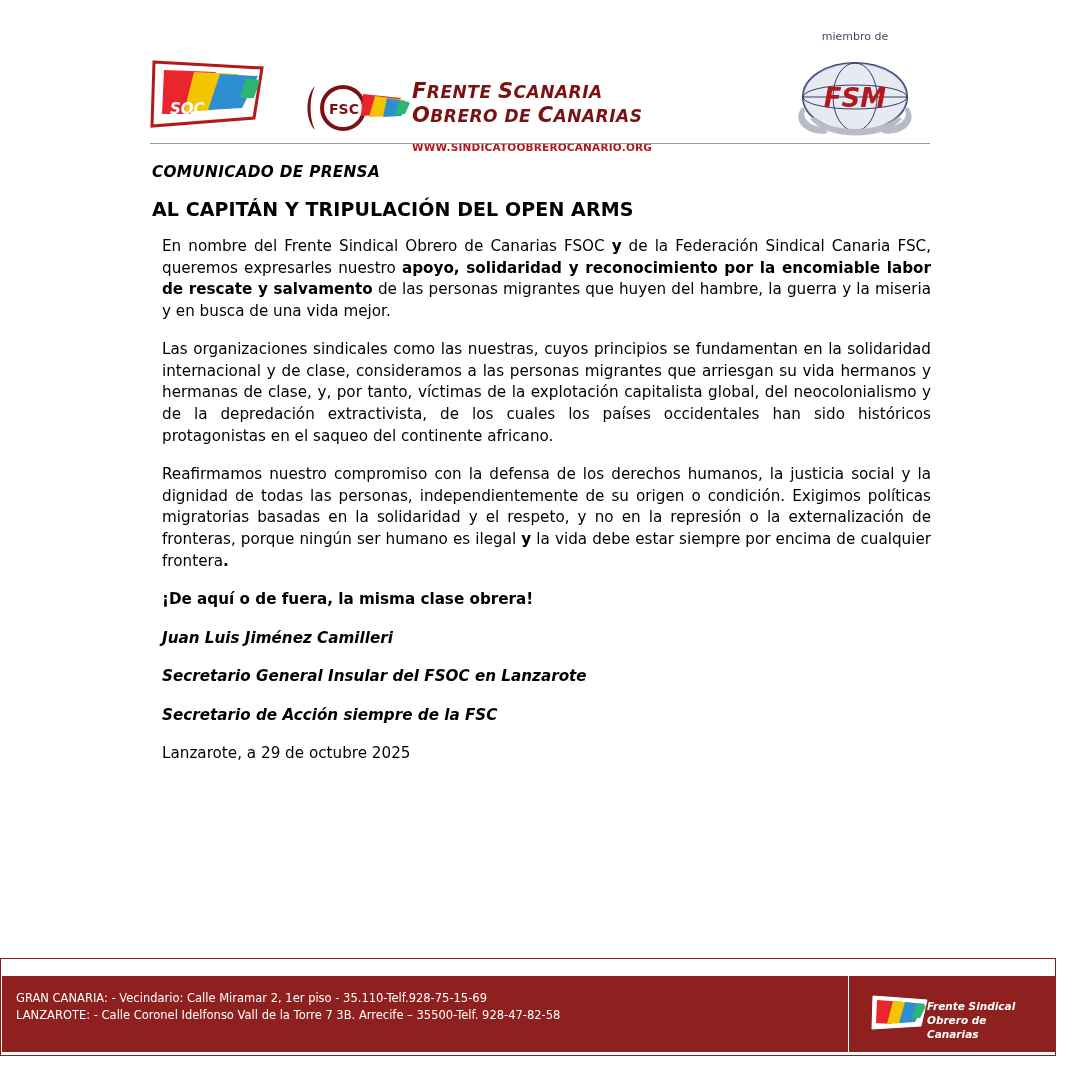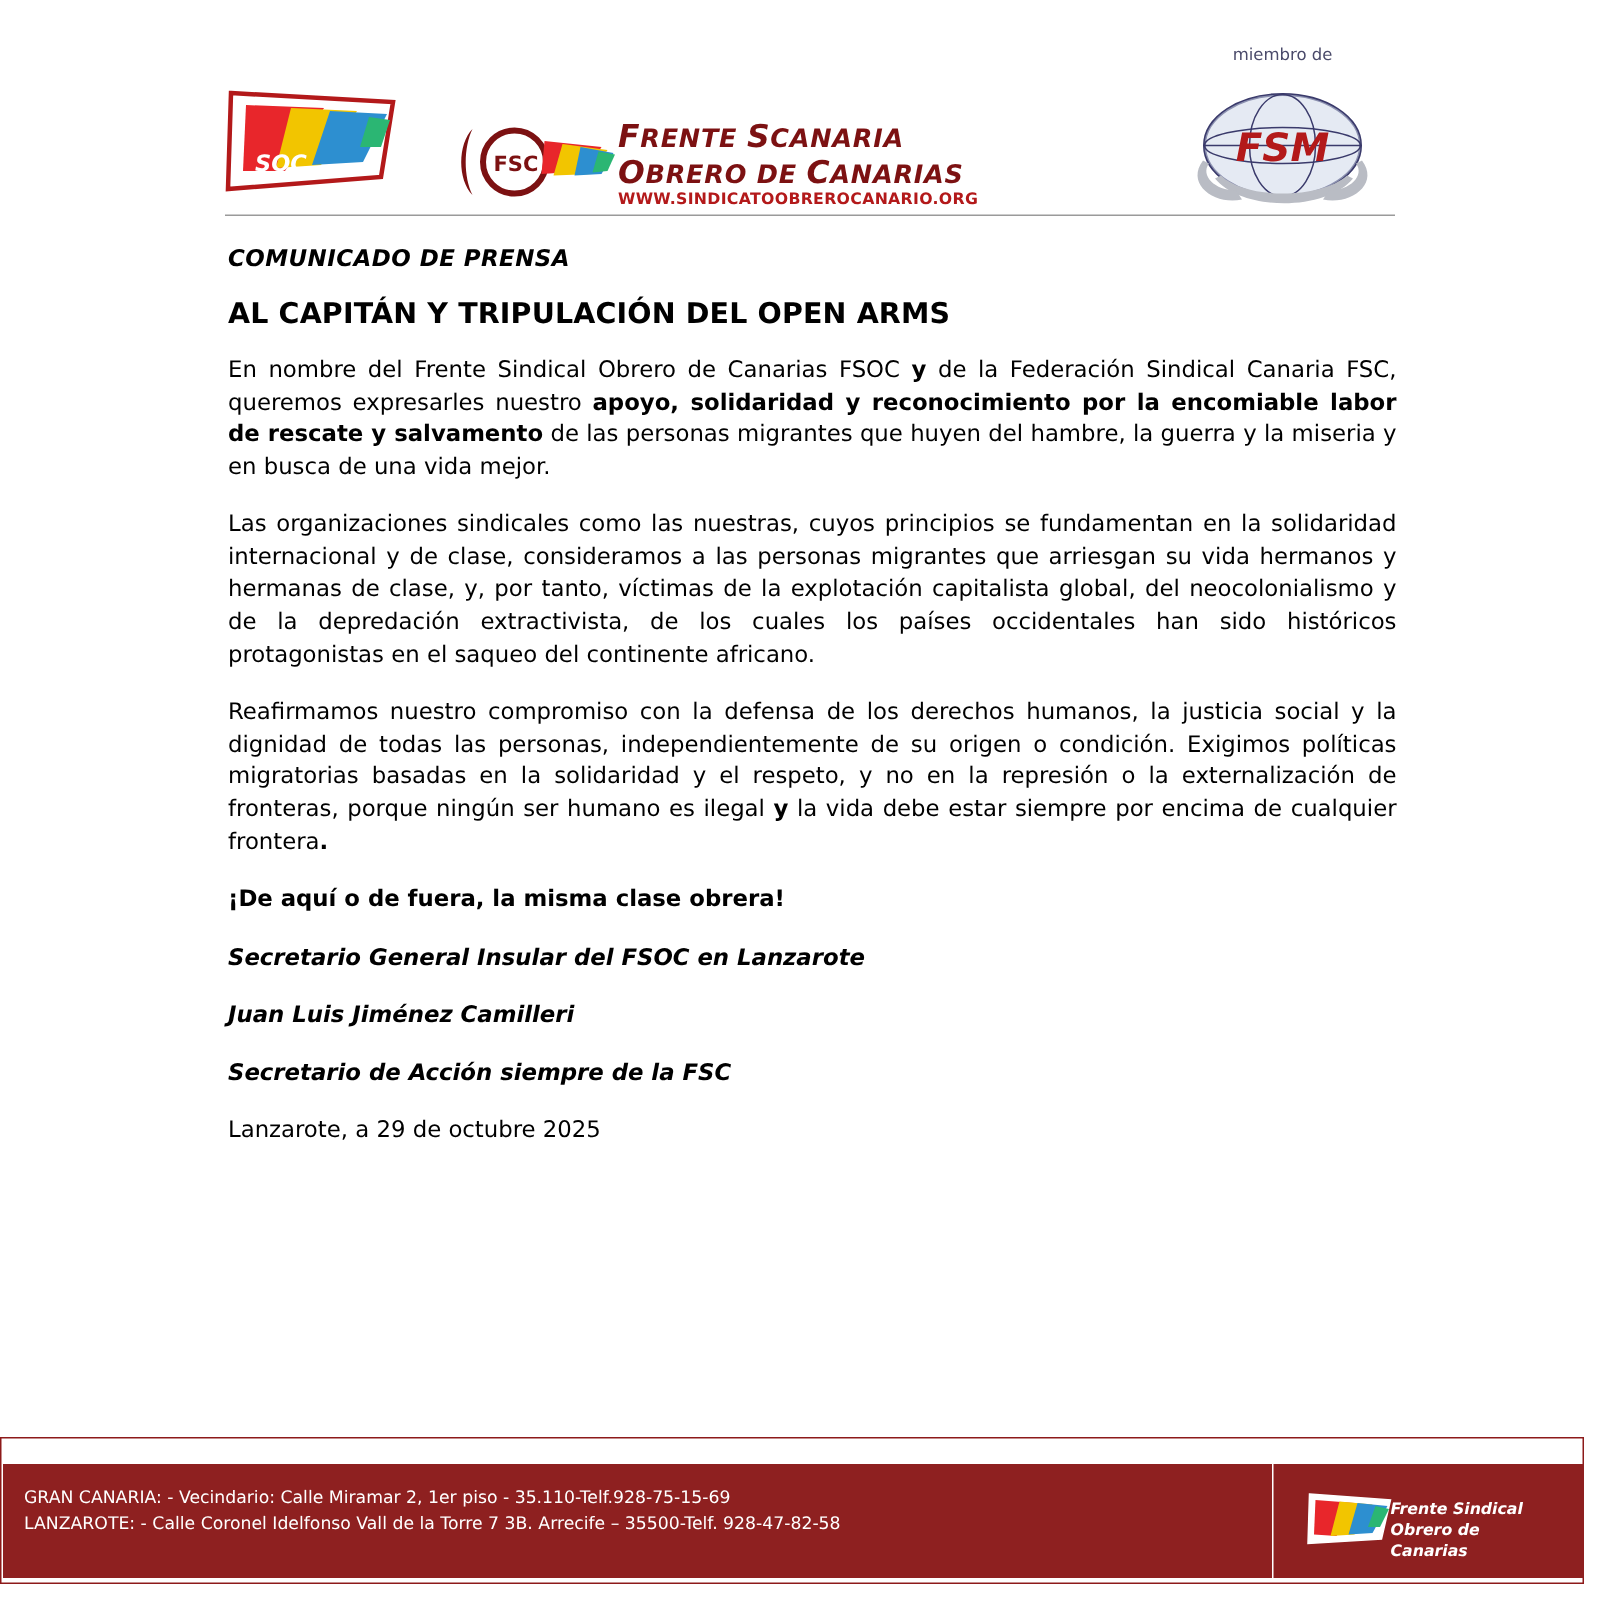--- a/index.html
+++ b/index.html
@@ -57,21 +57,21 @@
     font-family: "DejaVu Sans", sans-serif;
     font-weight: bold;
     font-style: italic;
     color: #7c1112;
     letter-spacing: 0.5px;
     line-height: 1.12;
   }
   .fsc-line .big { font-size: 21px; }
   .fsc-line .small { font-size: 17px; }
   .fsc-url {
-    margin-top: 0;
+    margin-top: 14px;
     font-size: 10.5px;
     font-weight: bold;
     color: #b3191a;
     letter-spacing: 0.2px;
   }
 
   .logo-fsm {
     position: absolute;
     left: 630px;
     top: 0px;
@@ -96,21 +96,21 @@
   }
 
   
   .content {
     position: absolute;
     left: 152px;
     top: 163px;
     width: 779px;
   }
   .content p {
-    margin: 0 0 17px 0;
+    margin: 0 0 17px 10px;
     font-size: 15.2px;
     line-height: 1.42;
     text-align: justify;
   }
   .t-bold { font-weight: bold; }
 
   h1.section-title {
     margin: 0 0 17px 0;
     font-size: 15.3px;
     font-weight: bold;
@@ -265,22 +265,22 @@
     </p>
 
     <p>Las organizaciones sindicales como las nuestras, cuyos principios se fundamentan en la solidaridad internacional y de clase, consideramos a las personas migrantes que arriesgan su vida hermanos y hermanas de clase, y, por tanto, víctimas de la explotación capitalista global, del neocolonialismo y de la depredación extractivista, de los cuales los países occidentales han sido históricos protagonistas en el saqueo del continente africano.</p>
 
     <p>
       <span>Reafirmamos nuestro compromiso con la defensa de los derechos humanos, la justicia social y la dignidad de todas las personas, independientemente de su origen o condición. Exigimos políticas migratorias basadas en la solidaridad y el respeto, y no en la represión o la externalización de fronteras, porque ningún ser humano es ilegal </span><span class="t-bold">y</span><span> la vida debe estar siempre por encima de cualquier frontera</span><span class="t-bold">.</span>
     </p>
 
     <p class="slogan">¡De aquí o de fuera, la misma clase obrera!</p>
 
+    <p class="sig">Juan Luis Jiménez Camilleri</p>
     <p class="sig">Secretario General Insular del FSOC en Lanzarote</p>
-    <p class="sig">Juan Luis Jiménez Camilleri</p>
     <p class="sig">Secretario de Acción siempre de la FSC</p>
 
     <p class="place-date">Lanzarote, a 29 de octubre 2025</p>
   </div>
 
   <div class="footer-frame">
     <div class="footer-bar">
       <div class="footer-left">
         <div>GRAN CANARIA: - Vecindario: Calle Miramar 2, 1er piso - 35.110-Telf.928-75-15-69</div>
         <div>LANZAROTE: -  Calle Coronel Idelfonso Vall de la Torre 7 3B. Arrecife – 35500-Telf. 928-47-82-58</div>

